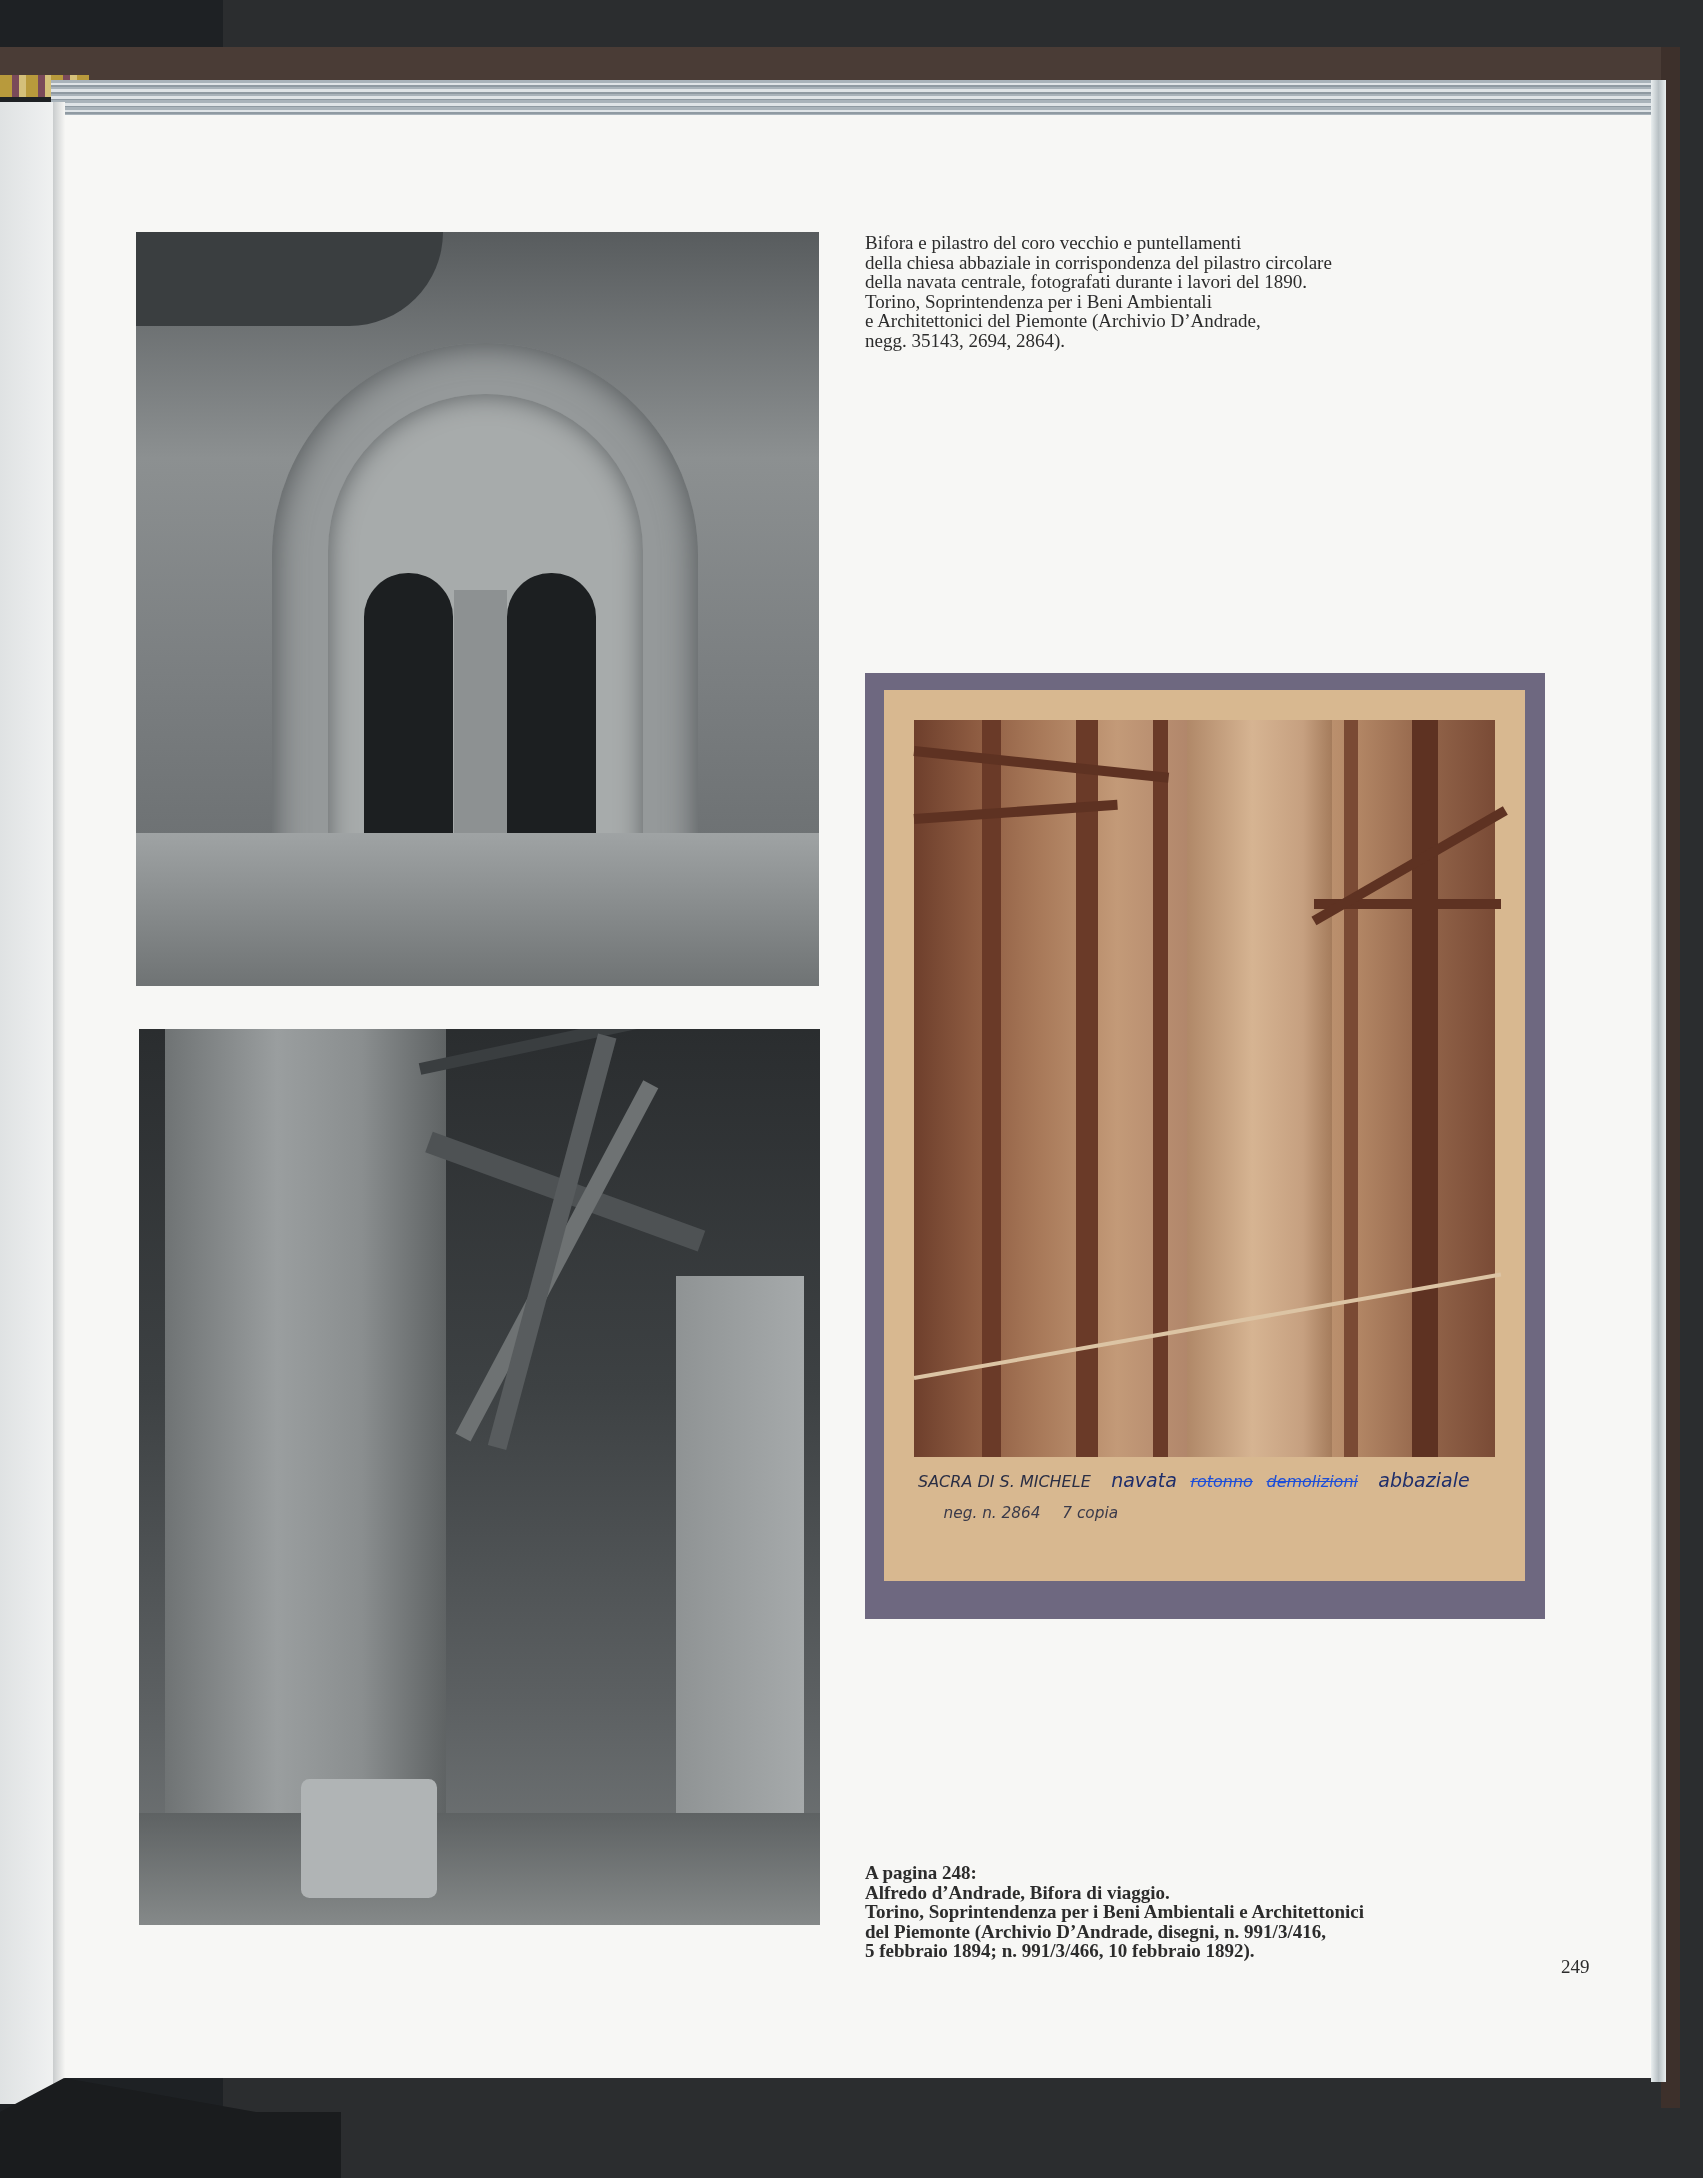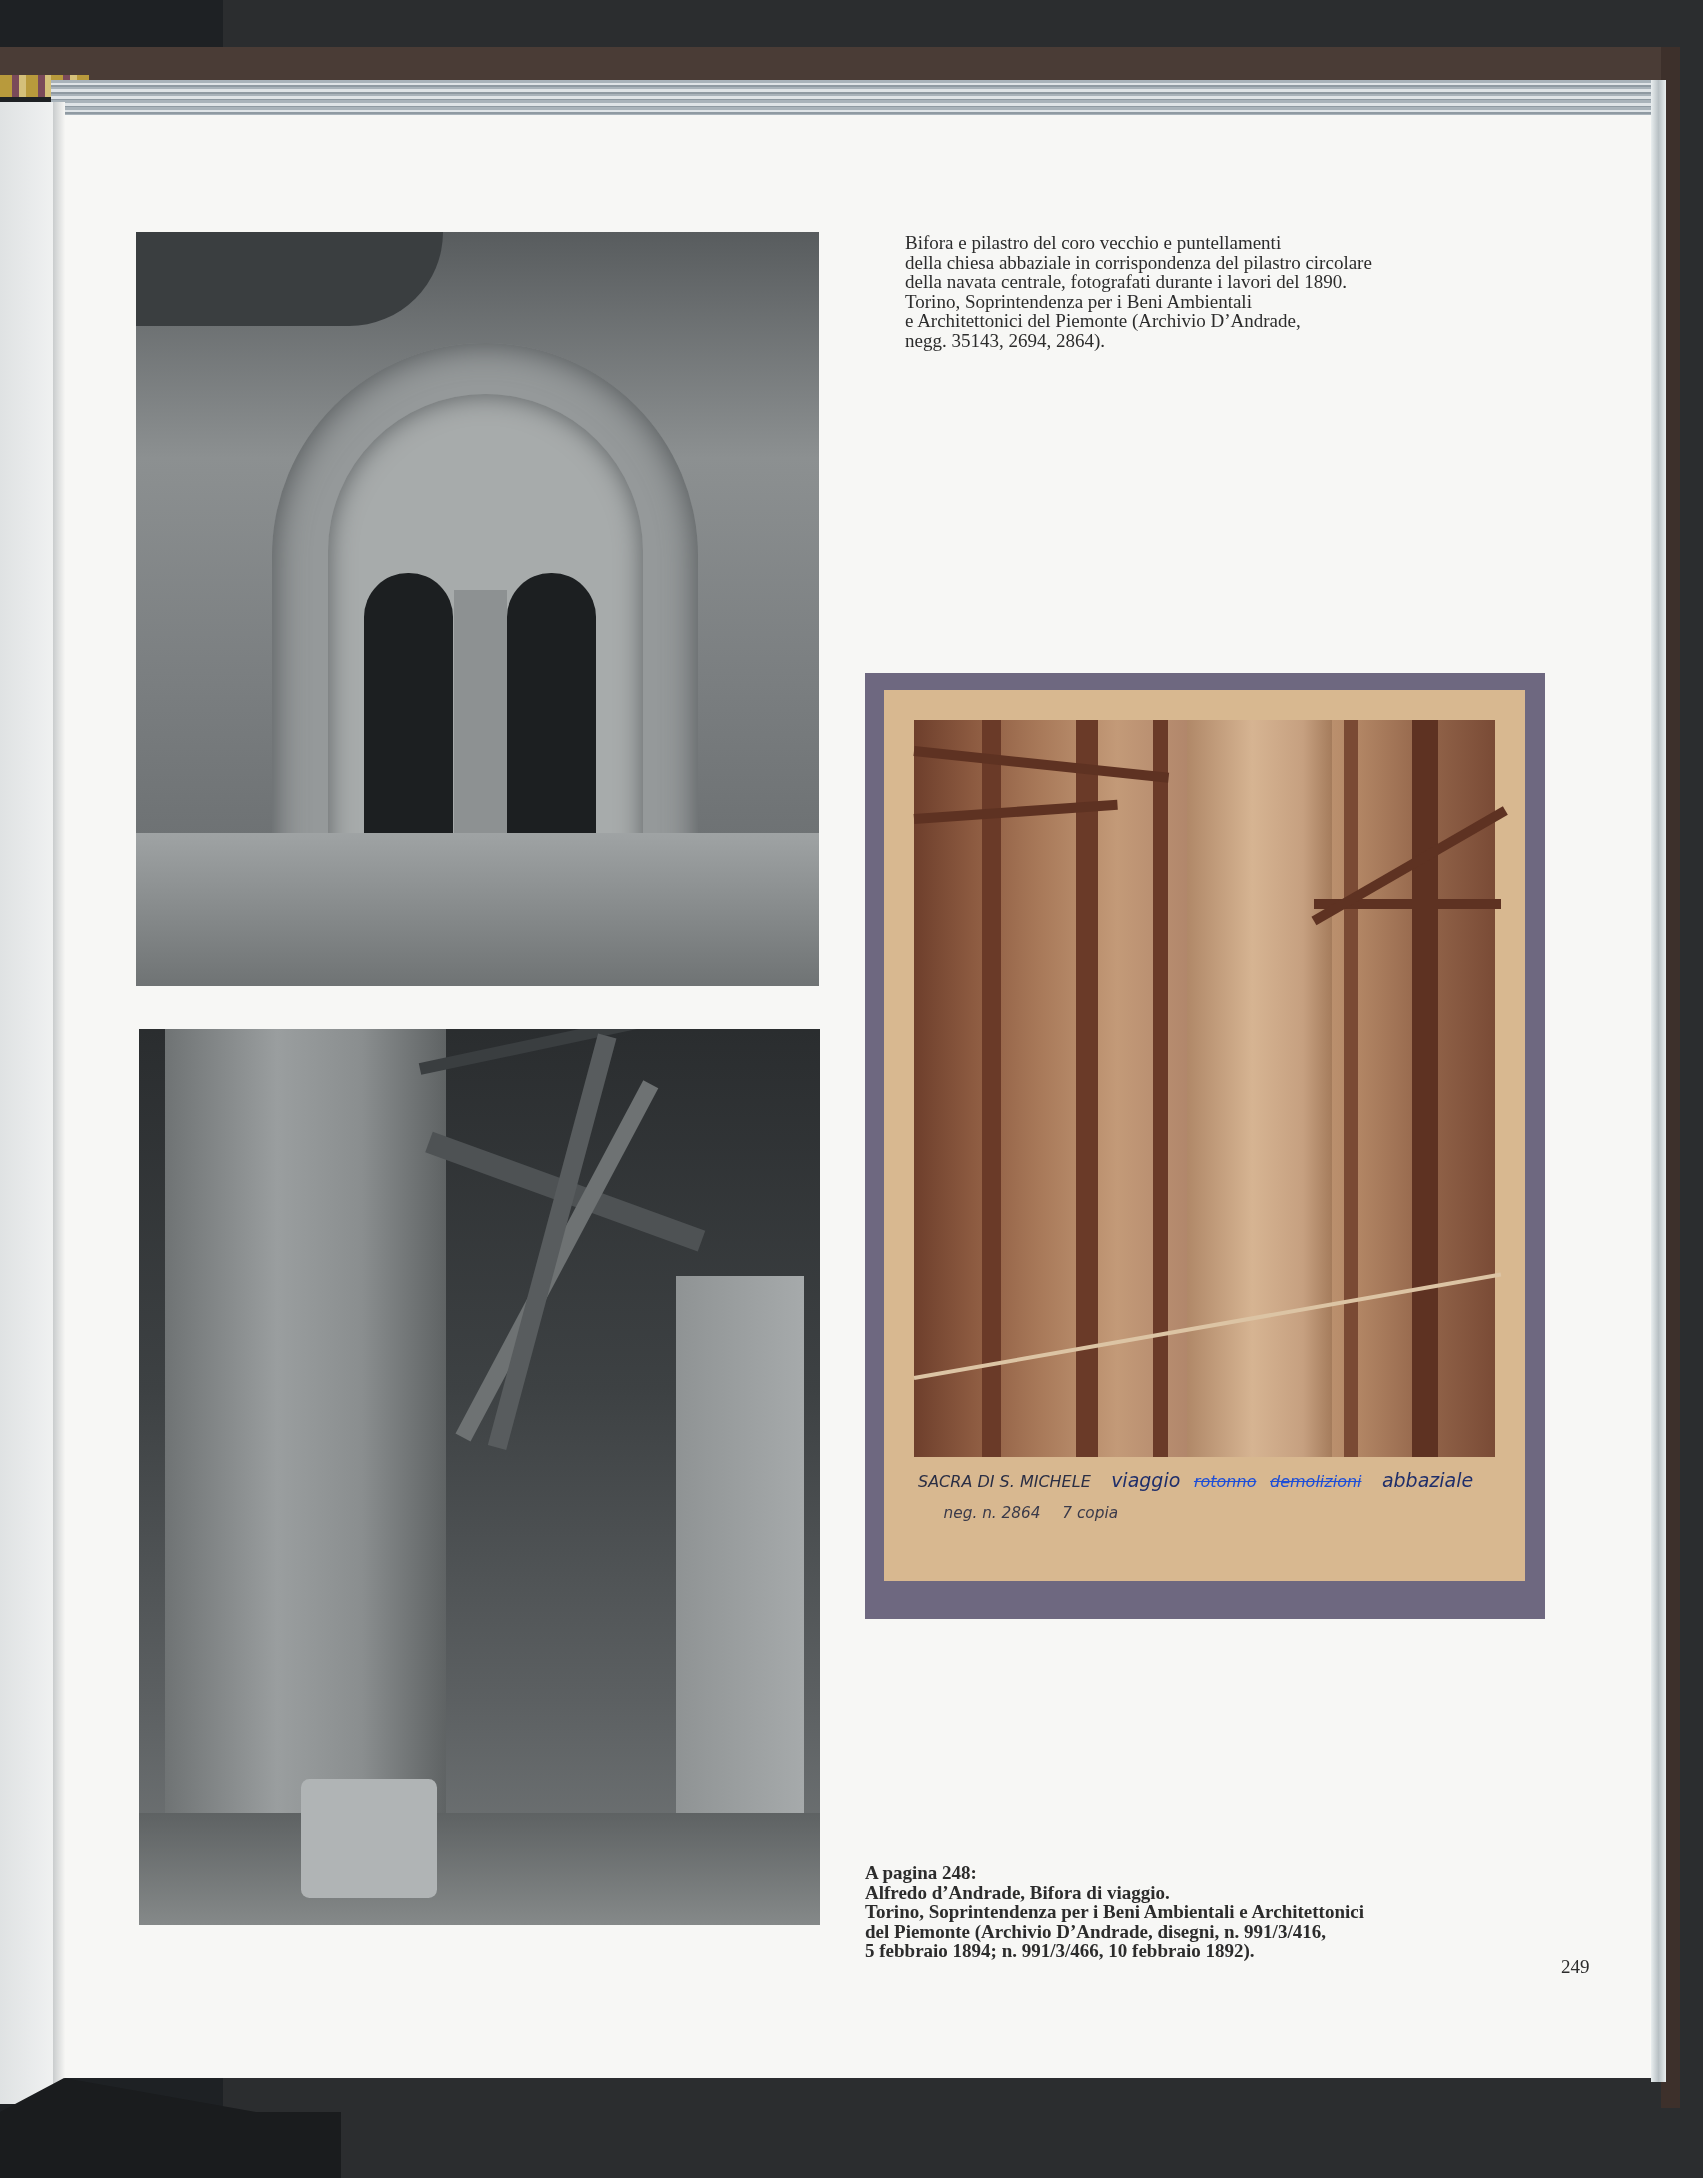--- a/index.html
+++ b/index.html
@@ -93,21 +93,21 @@
   .mount .ins-line1 { position:absolute; left:0; top:12px; white-space:nowrap; }
   .mount .ins-line1 .handwrite-blue { color:#1f2e6a; font-size:19px; margin-left:15.3px; }
   .mount .ins-line1 .struck { text-decoration:line-through; color:#1d4ed8; margin-left:8.5px; }
   .mount .ins-line2 { position:absolute; left:25.6px; top:47px; white-space:nowrap; color:#3a3a4a; font-size:15.3px; }
   .mount .ins-line2 span { margin-right:17px; }
 
   
   .caption {
     position:absolute; color:#2c2c2c; font-size:19px; line-height:19.6px;
   }
-  .caption-top { left:865px; top:233px; width:613px;margin-left:40px; }
+  .caption-top { left:865px; top:233px; width:613px; }
   .caption-bottom { left:865px; top:1863px; width:613px;font-weight:bold; }
   .caption div { white-space:nowrap; }
   .page-number { position:absolute; left:1515px; top:1956px; font-size:19px; color:#2c2c2c;margin-left:46px; }
 </style>
 </head>
 <body>
 
 <div class="backdrop-right"></div>
 <div class="cover-top"></div>
 <div class="cover-right"></div>
@@ -151,21 +151,21 @@
       <div class="post p4"></div>
       <div class="crossbar c1"></div>
       <div class="crossbar c2"></div>
       <div class="crossbar c3"></div>
       <div class="crossbar c4"></div>
       <div class="crossbar c5"></div>
     </div>
     <div class="inscription">
       <div class="ins-line1">
         <span>SACRA DI S. MICHELE</span>
-        <span class="handwrite-blue">viaggio</span>
+        <span class="handwrite-blue">navata</span>
         <span class="struck">rotonno</span>
         <span class="struck">demolizioni</span>
         <span class="handwrite-blue">abbaziale</span>
       </div>
       <div class="ins-line2">
         <span>neg. n. 2864</span>
         <span>7 copia</span>
       </div>
     </div>
   </div>

